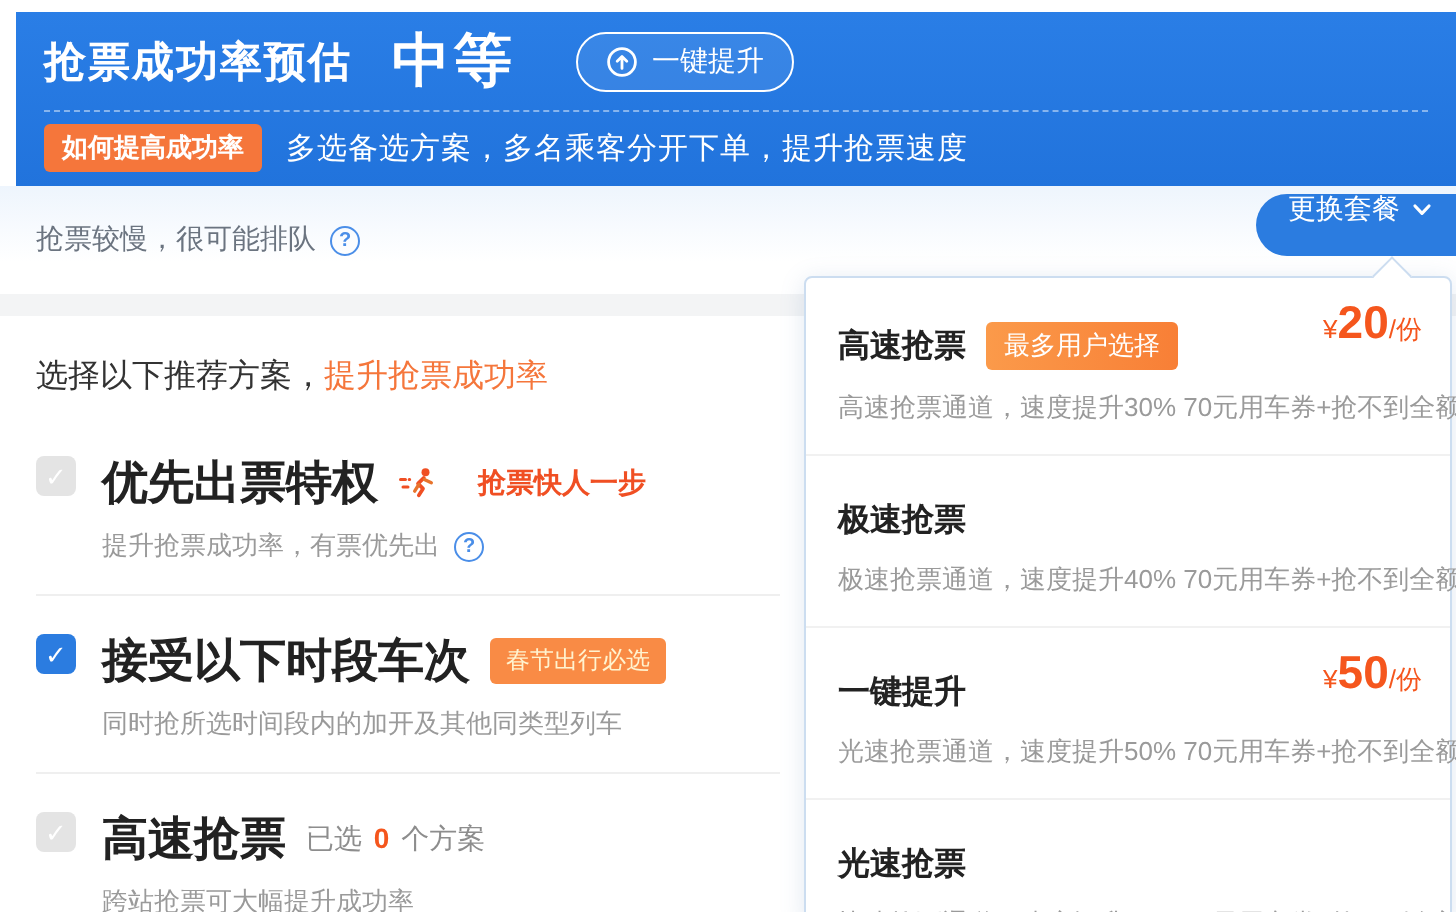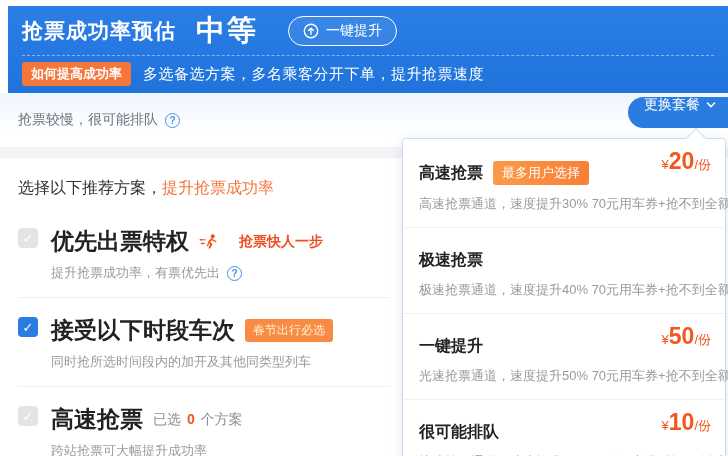--- a/index.html
+++ b/index.html
@@ -208,22 +208,19 @@
         <span class="pkg-name">一键提升</span>
       </div>
       <div class="pkg-desc">光速抢票通道，速度提升50% 70元用车券+抢不到全额退款</div>
       <div class="pkg-price">
         <span class="cur">¥</span><span class="num">50</span><span class="unit">/份</span>
       </div>
     </div>
 
     <div class="pkg">
       <div class="pkg-name-line">
-        <span class="pkg-name">很可能排队</span>
+        <span class="pkg-name">光速抢票</span>
       </div>
       <div class="pkg-desc">快速抢票通道，速度提升25% 50元用车券+抢不到全额退款</div>
-      <div class="pkg-price">
-        <span class="cur">¥</span><span class="num">10</span><span class="unit">/份</span>
-      </div>
     </div>
   </aside>
 
 </div>
 
 </body></html>

